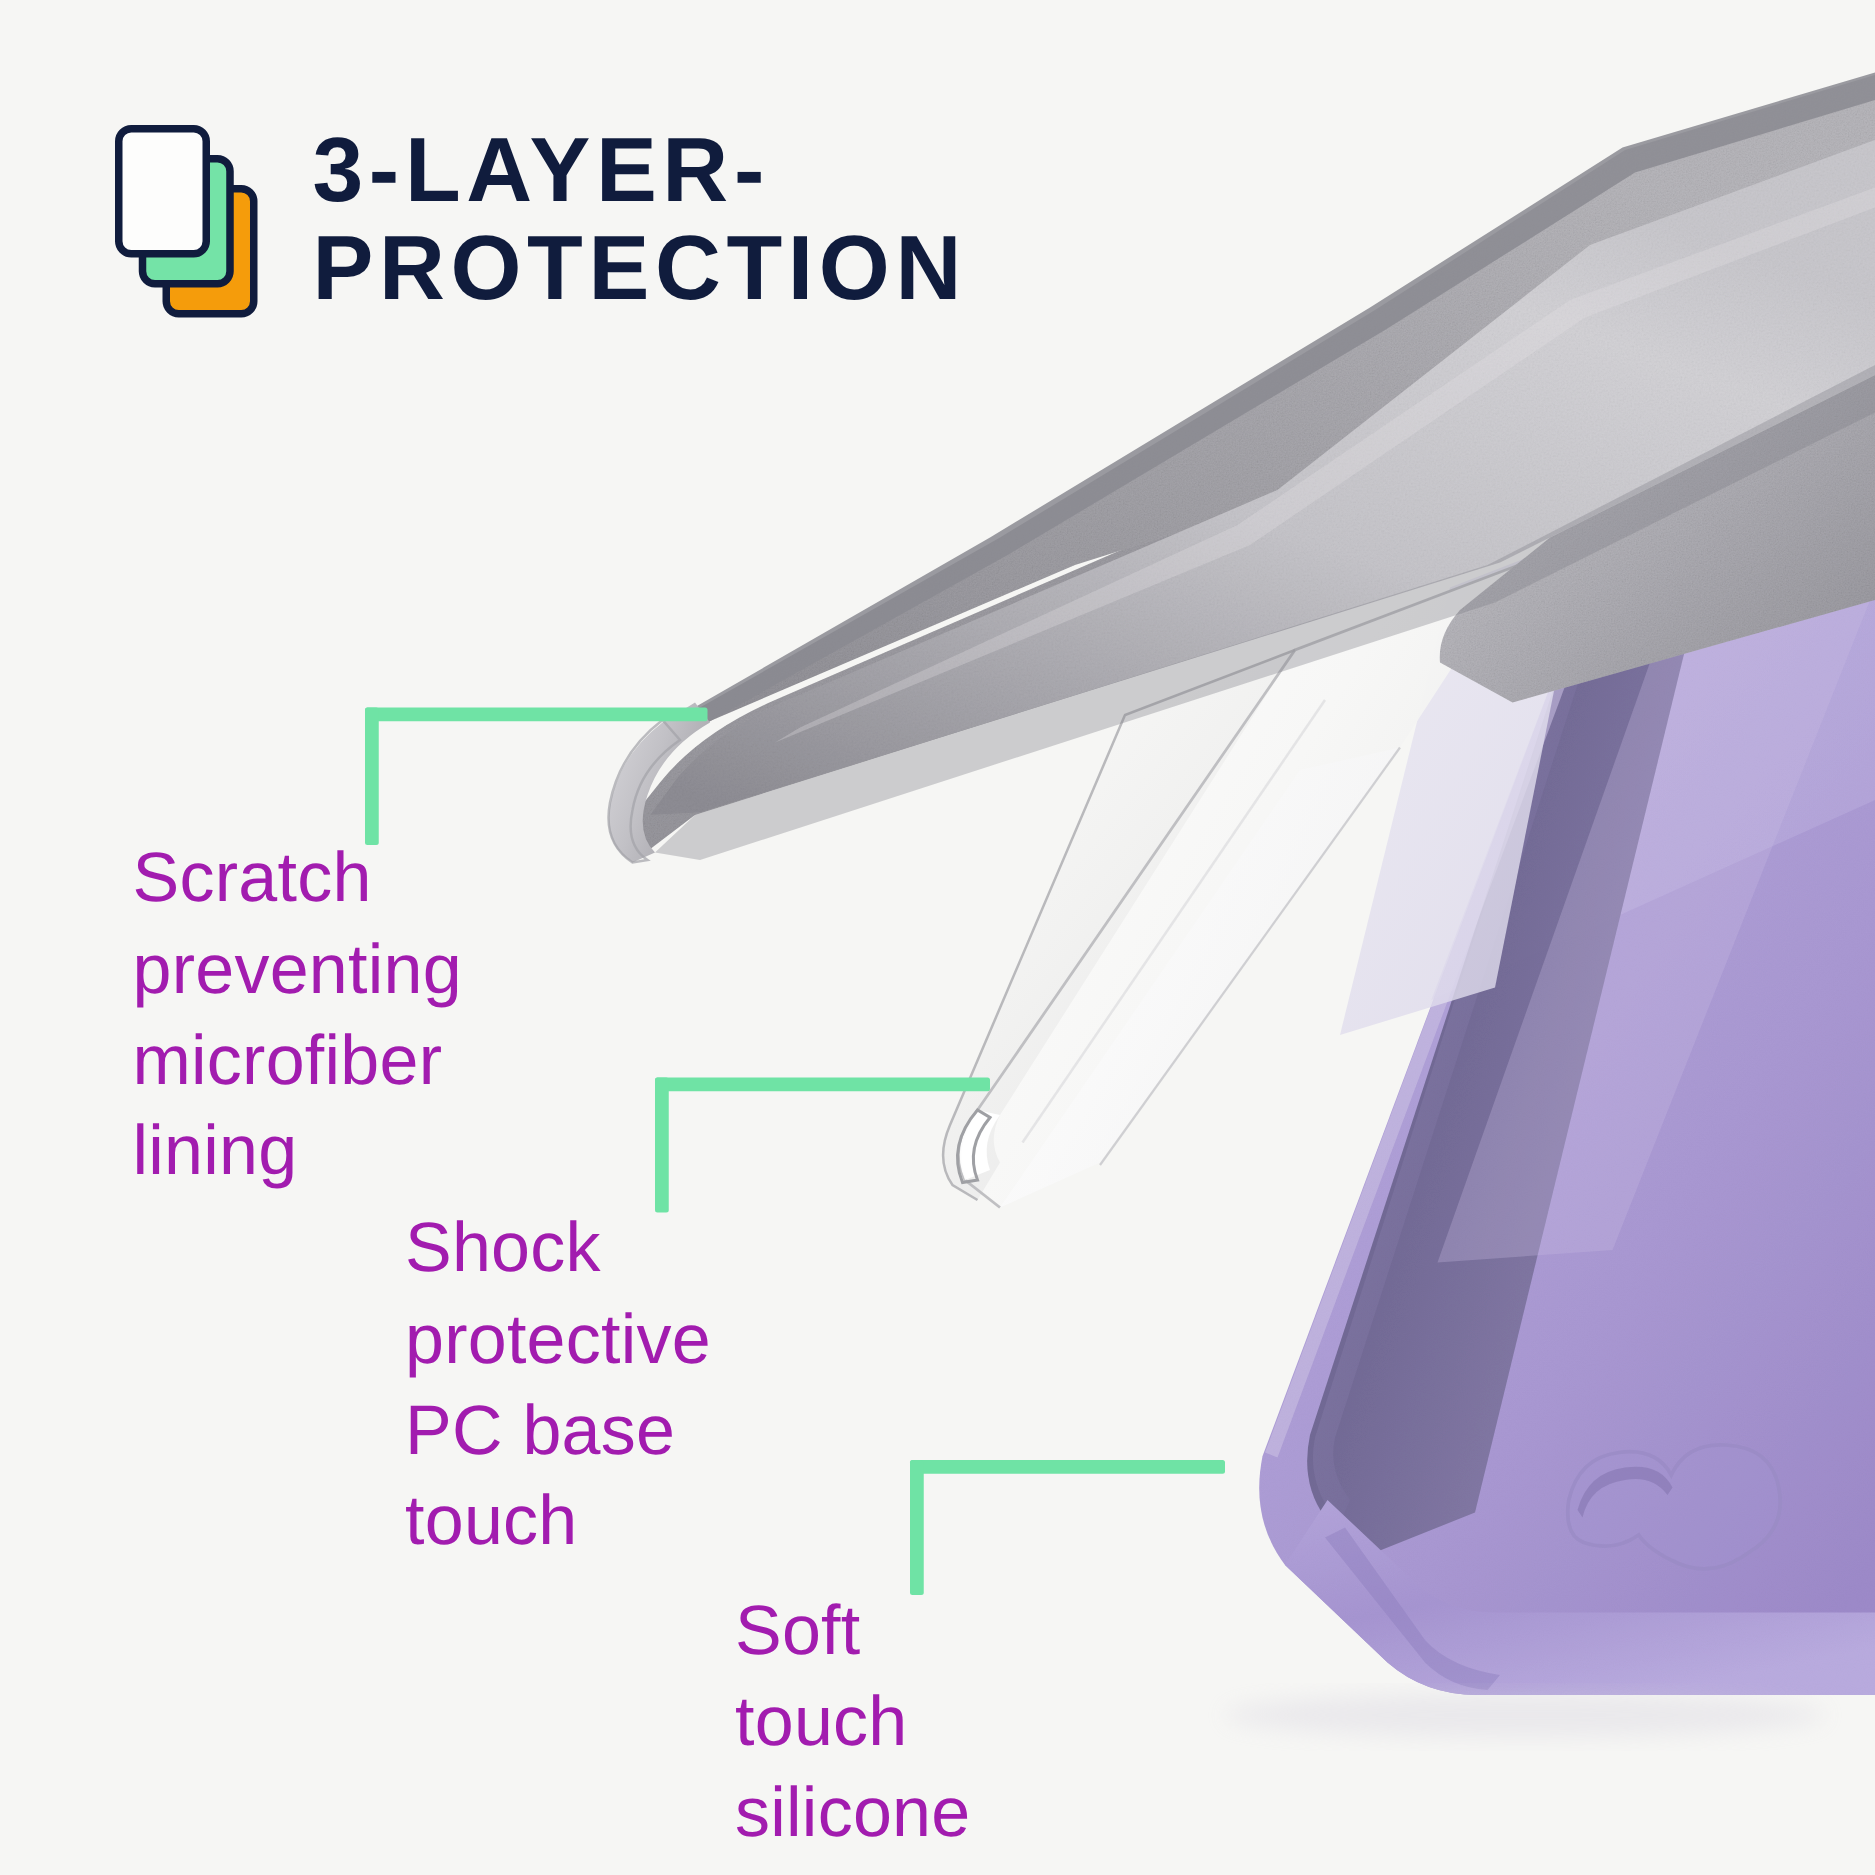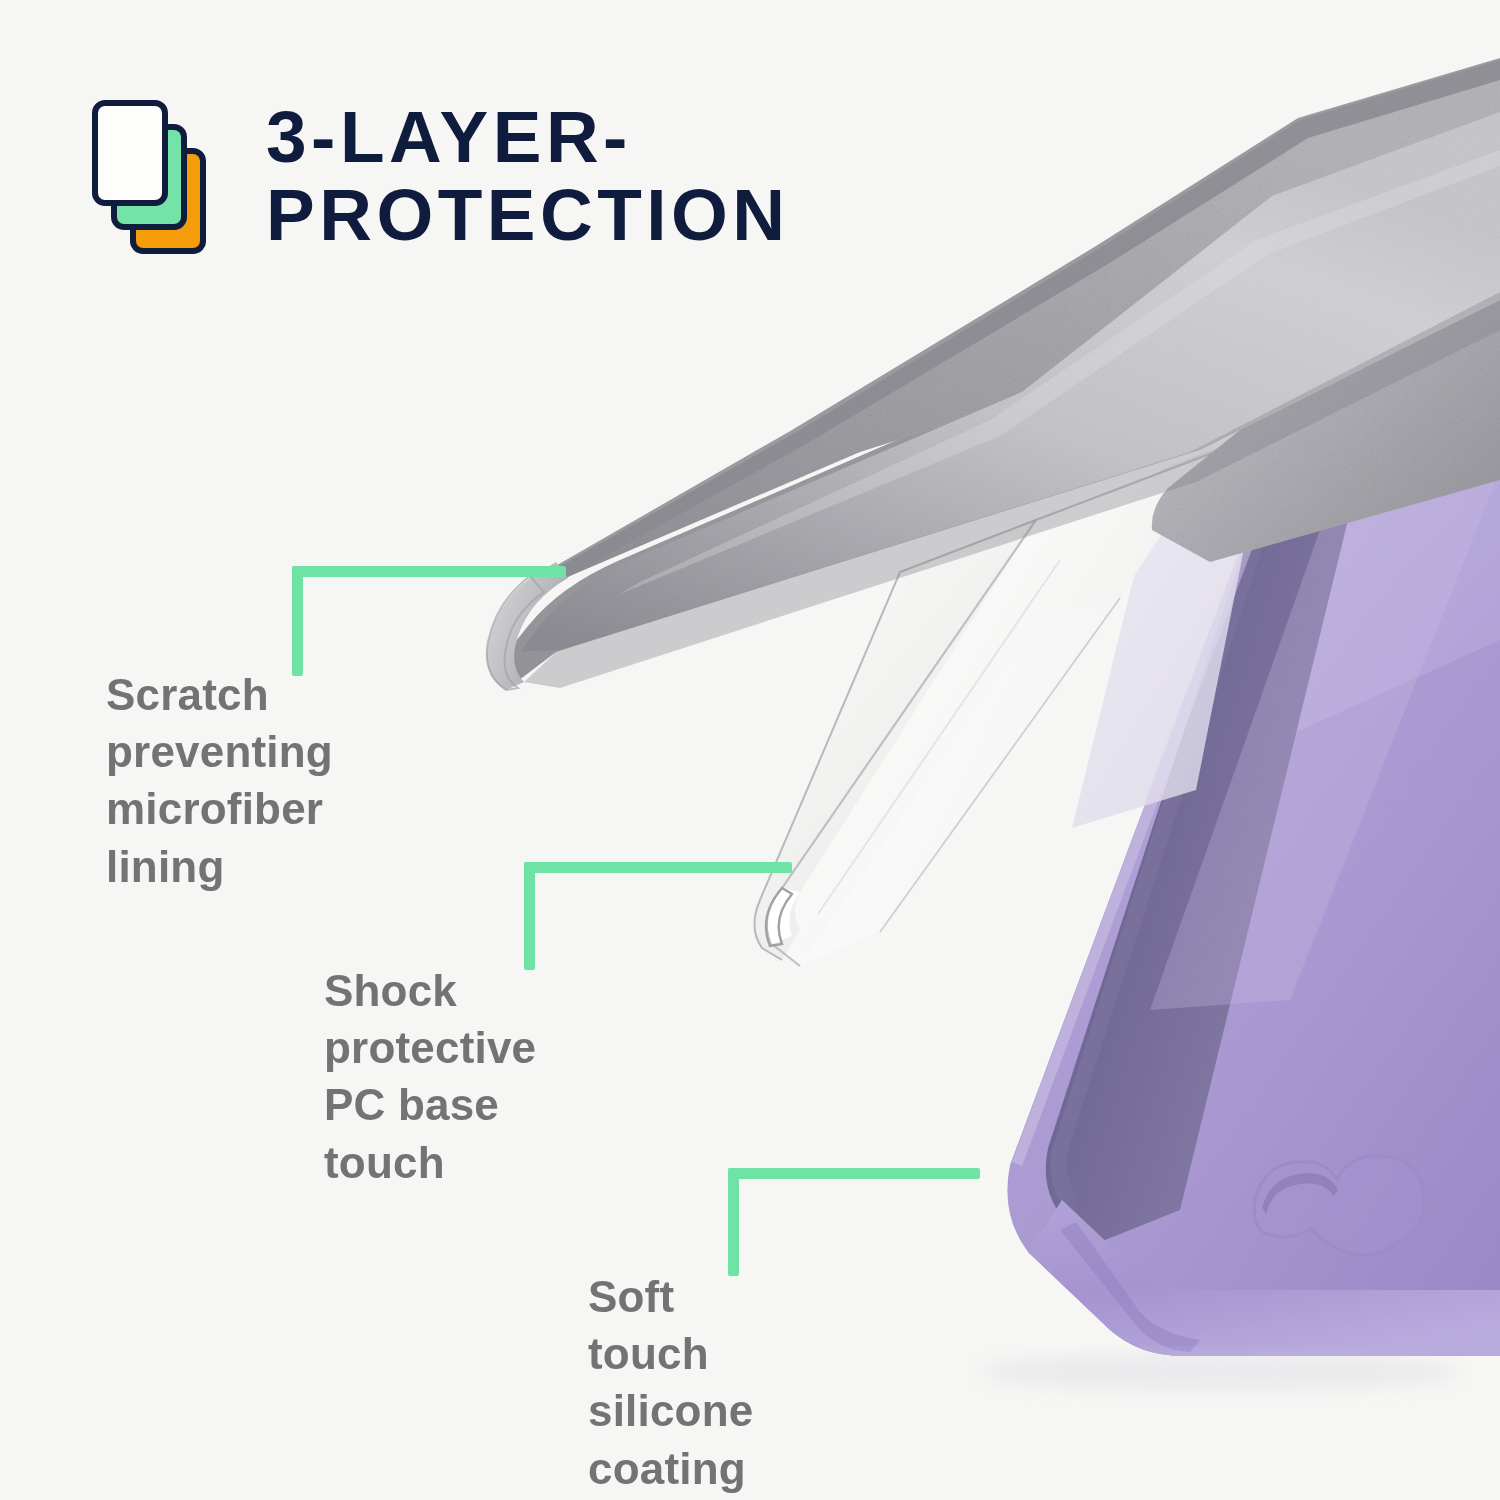--- a/index.html
+++ b/index.html
@@ -16,21 +16,21 @@
     font-family: "Liberation Sans", sans-serif;
   }
 
   
   .header {
     position: absolute;
     left: 92px;
     top: 92px;
     display: flex;
     align-items: flex-start;
-    gap: 52px;
+    gap: 36px;
     z-index: 40;
   }
   .stack-icon {
     position: relative;
     width: 122px;
     height: 162px;
     flex: none;
     margin-top: 8px;
   }
   .stack-icon .card {
@@ -83,24 +83,24 @@
   .callout .leader .v {
     position: absolute;
     width: 11px;
     border-radius: 2px;
     background: #6fe3a5;
     left: 0;
     top: 0;
   }
   .callout .label {
     position: absolute;
-    color: #737373;
-    font-size: 44px;
+    color: #a21caf;
+    font-size: 56px;
     line-height: 1.30;
-    font-weight: 700;
+    font-weight: 400;
     letter-spacing: 0.2px;
     white-space: pre-line;
   }
 
   
   #callout-microfiber { left: 292px; top: 566px; }
   #callout-microfiber .h { width: 274px; }
   #callout-microfiber .v { height: 110px; }
   #callout-microfiber .label { left: -186px; top: 100px; }
 

